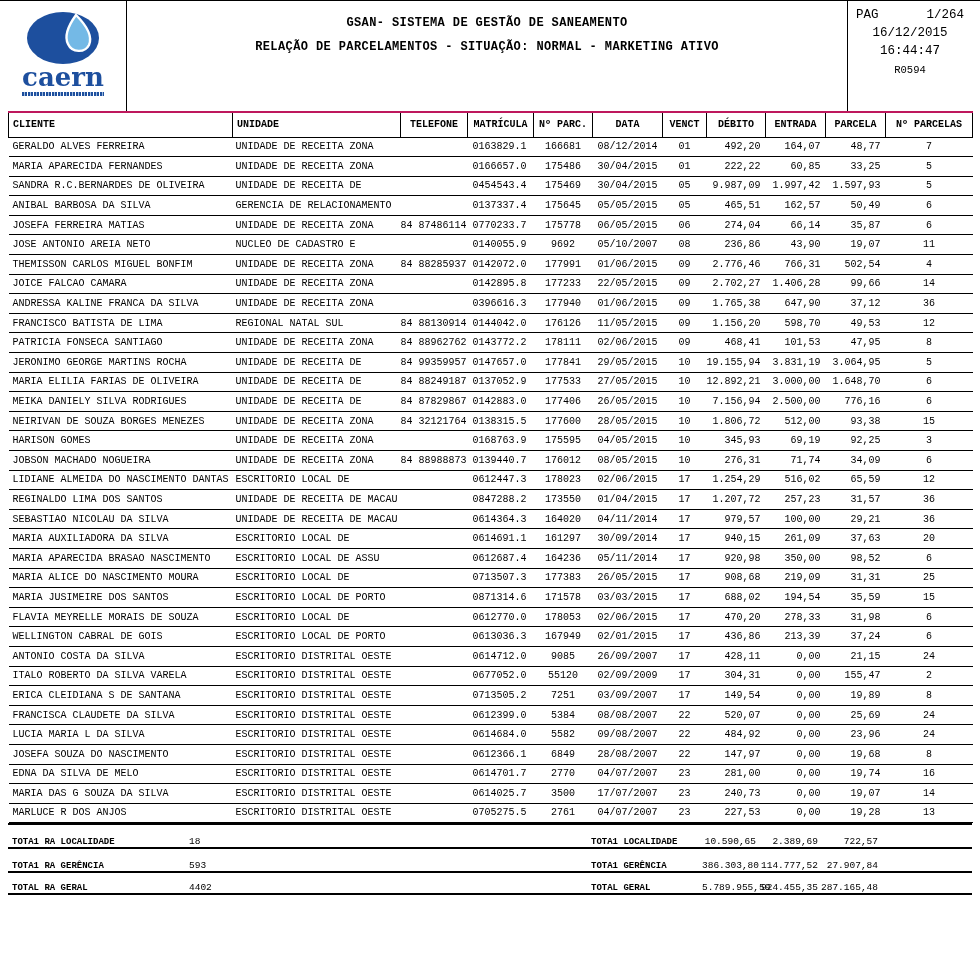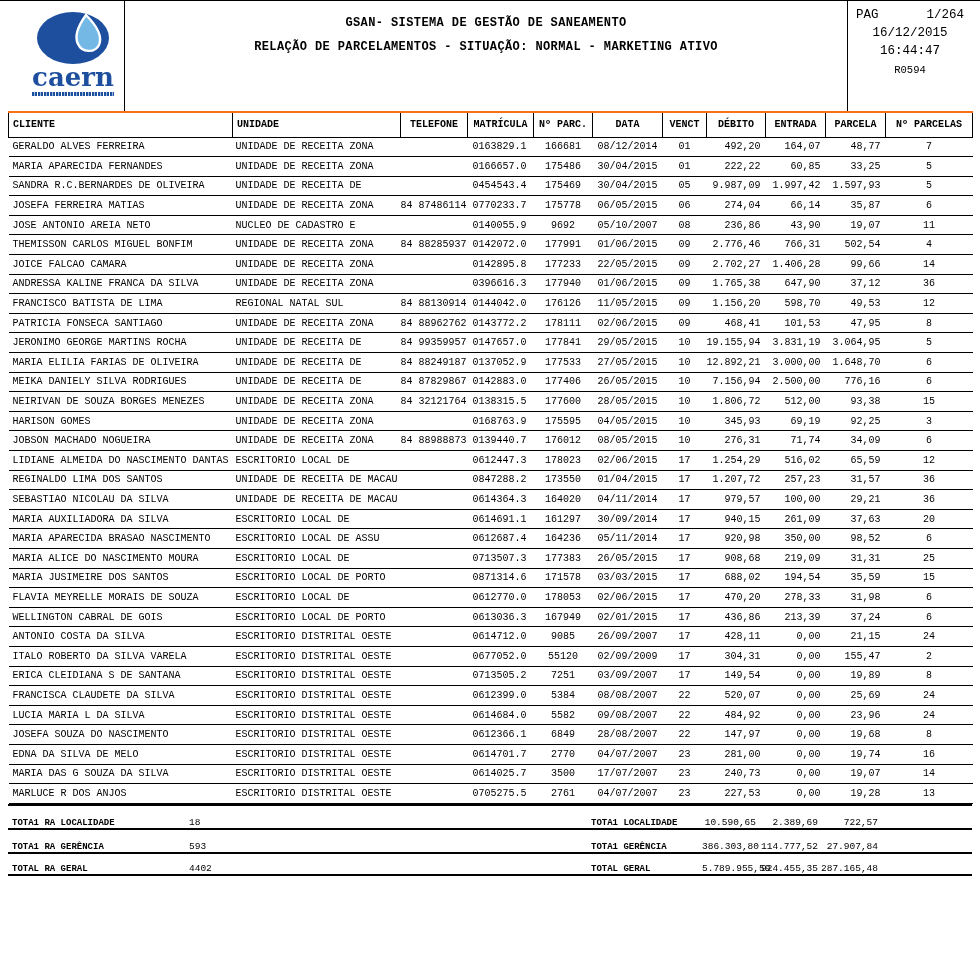--- a/index.html
+++ b/index.html
@@ -3,39 +3,39 @@
 <meta charset="utf-8">
 <style>
   * { box-sizing: border-box; margin: 0; padding: 0; }
   html, body { width: 980px; height: 976px; background: #ffffff; overflow: hidden; }
   body { font-family: "Liberation Mono", "DejaVu Sans Mono", monospace; color: #000; }
 
   .page { width: 980px; height: 976px; position: relative; background: #fff; }
 
   
   .report-header { height: 111px; display: flex; border-top: 1px solid #000; }
-  .logo-cell { width: 103px; border-right: 1px solid #000; padding-top: 9px; text-align: center; margin-left: 22px; }
+  .logo-cell { width: 127px; border-right: 1px solid #000; padding-top: 9px; text-align: center; }
   .logo-ellipse-svg { display: block; margin: 0 auto; }
   .logo-word { font-family: "DejaVu Serif", "Liberation Serif", serif; font-weight: bold;
                font-size: 26px; line-height: 26px; color: #1d4f9e; letter-spacing: 0px; margin-top: -2px; }
   .logo-tagline-bar { height: 4px; width: 82px; margin: 2px auto 0;
                background: repeating-linear-gradient(90deg, #1d4f9e 0 2px, #9db9dd 2px 3px, #1d4f9e 3px 5px, rgba(255,255,255,0) 5px 6px); }
 
   .title-cell { flex: 1; border-right: 1px solid #000; text-align: center; padding-top: 15px; }
   .title-line1 { font-size: 12px; font-weight: bold; letter-spacing: 0.4px; }
   .title-line2 { font-size: 12px; font-weight: bold; letter-spacing: 0.4px; margin-top: 10px; }
 
   .info-cell { width: 132px; padding: 7px 16px 0 8px; font-size: 12.5px; }
   .pag-row { display: flex; justify-content: space-between; }
   .info-date, .info-time { text-align: center; margin-top: 4px; }
   .info-code { text-align: center; margin-top: 6px; font-size: 10.5px; }
 
   
   table.report-table { border-collapse: collapse; table-layout: fixed; width: 964px;
-                       margin-left: 8px; border-top: 2px solid #f97316; }
+                       margin-left: 8px; border-top: 2px solid #be185d; }
   .report-table thead th { border: 1px solid #000; font-size: 10px; font-weight: bold;
                            height: 25px; text-align: center; white-space: nowrap; overflow: hidden; }
   .report-table thead th.h-left { text-align: left; padding-left: 4px; }
   .report-table tbody td { border-bottom: 1px solid #000; font-size: 10px; height: 19.6px;
                            white-space: nowrap; overflow: hidden; vertical-align: middle; }
   td.c-cliente   { text-align: left;  padding-left: 4px; }
   td.c-unidade   { text-align: left;  padding-left: 3px; }
   td.c-telefone  { text-align: right; padding-right: 4px; }
   td.c-matricula { text-align: left;  padding-left: 5px; }
   td.c-parc      { text-align: center; margin-top: 44px; }
@@ -150,20 +150,33 @@
           <td class="c-matricula">0454543.4</td>
           <td class="c-parc">175469</td>
           <td class="c-data">30/04/2015</td>
           <td class="c-venct">05</td>
           <td class="c-debito">9.987,09</td>
           <td class="c-entrada">1.997,42</td>
           <td class="c-parcela">1.597,93</td>
           <td class="c-parcelas">5</td>
         </tr>
         <tr>
+          <td class="c-cliente">ANIBAL BARBOSA DA SILVA</td>
+          <td class="c-unidade">GERENCIA DE RELACIONAMENTO</td>
+          <td class="c-telefone"></td>
+          <td class="c-matricula">0137337.4</td>
+          <td class="c-parc">175645</td>
+          <td class="c-data">05/05/2015</td>
+          <td class="c-venct">05</td>
+          <td class="c-debito">465,51</td>
+          <td class="c-entrada">162,57</td>
+          <td class="c-parcela">50,49</td>
+          <td class="c-parcelas">6</td>
+        </tr>
+        <tr>
           <td class="c-cliente">JOSEFA FERREIRA MATIAS</td>
           <td class="c-unidade">UNIDADE DE RECEITA ZONA</td>
           <td class="c-telefone">84 87486114</td>
           <td class="c-matricula">0770233.7</td>
           <td class="c-parc">175778</td>
           <td class="c-data">06/05/2015</td>
           <td class="c-venct">06</td>
           <td class="c-debito">274,04</td>
           <td class="c-entrada">66,14</td>
           <td class="c-parcela">35,87</td>

